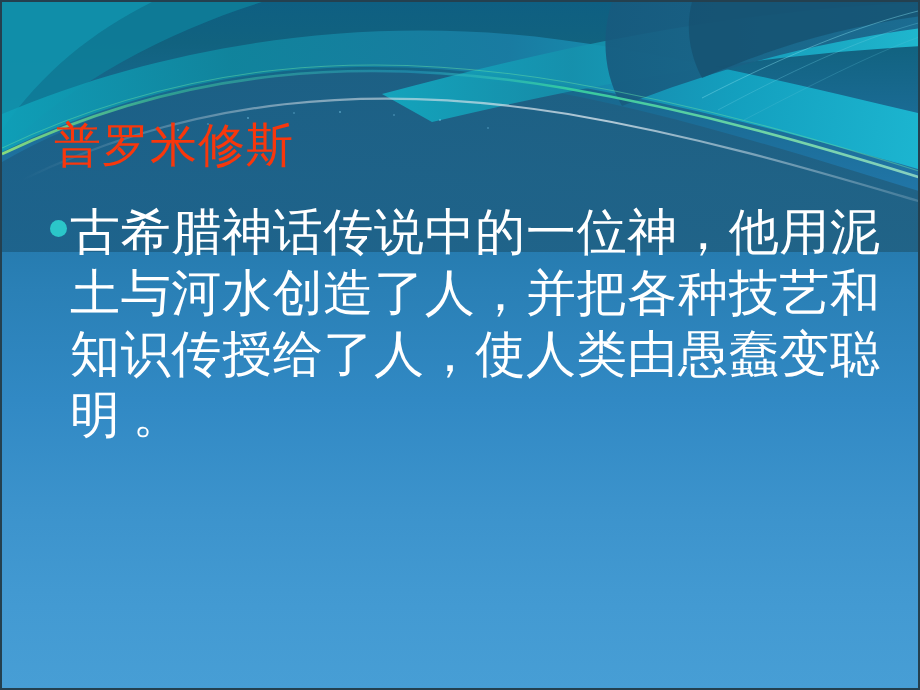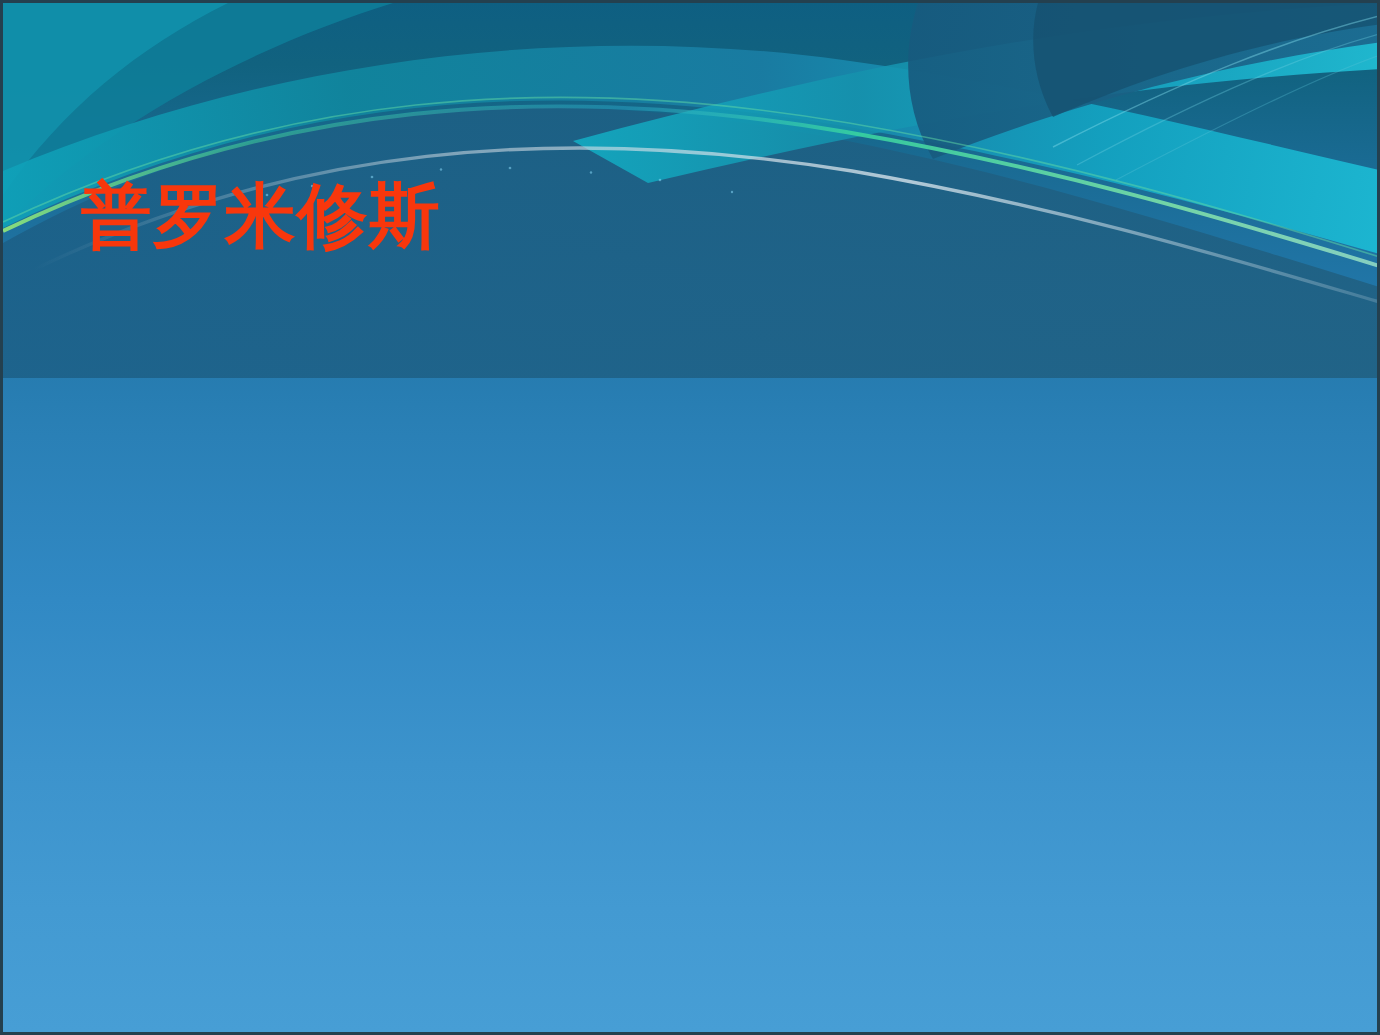--- a/index.html
+++ b/index.html
@@ -48,21 +48,21 @@
     width: 920px;
     height: 690px;
   }
 
   .slide-title {
     position: absolute;
     left: 52px;
     top: 118px;
     margin: 0;
     font-family: "DejaVu Sans", "Liberation Sans", sans-serif;
-    font-weight: bold;
+    font-weight: normal;
     font-size: 47px;
     line-height: 1.05;
     letter-spacing: 1px;
     color: #f8370c;
     white-space: nowrap;
   }
 
   .body-block {
     position: absolute;
     left: 48px;
@@ -171,15 +171,19 @@
         <circle cx="392" cy="113" r="0.8"></circle>
       <circle cx="438" cy="118" r="0.9"></circle>
         <circle cx="486" cy="126" r="0.8"></circle>
     </g>
   </svg>
 
   <div class="content">
 
     <h1 class="slide-title">普罗米修斯</h1>
 
+    <div class="body-block">
+      <span class="bullet-dot"></span>
+      <p class="body-text">古希腊神话传说中的一位神，他用泥土与河水创造了人，并把各种技艺和知识传授给了人，使人类由愚蠢变聪明 。</p>
+    </div>
 
   </div>
 </div>
 
 </body></html>

